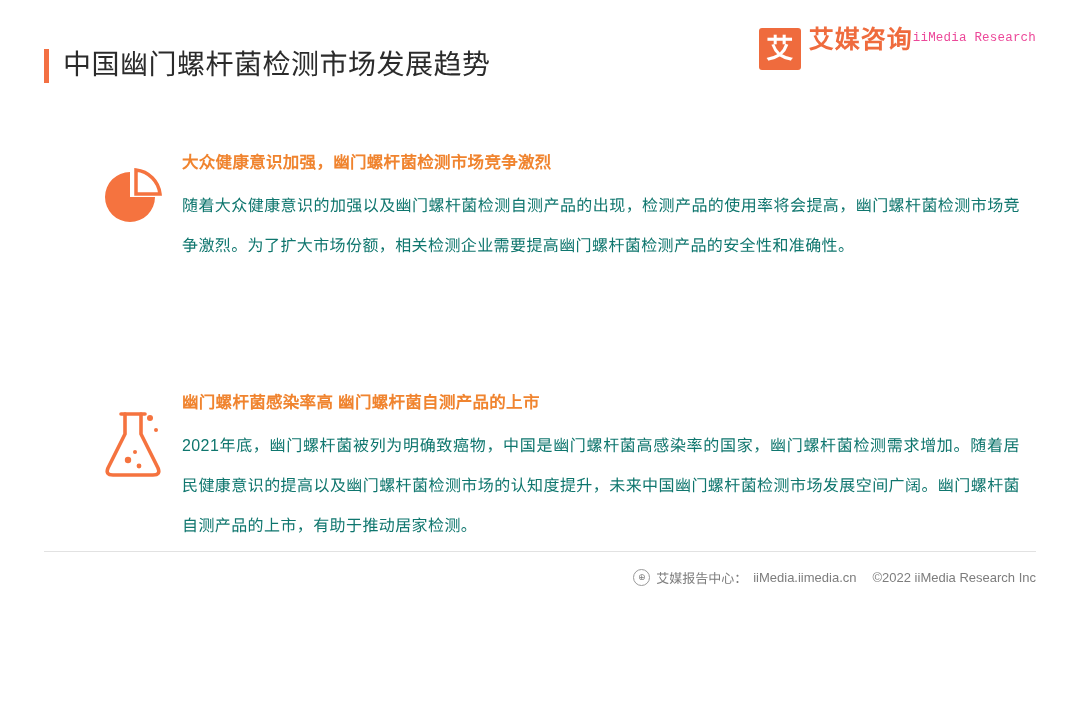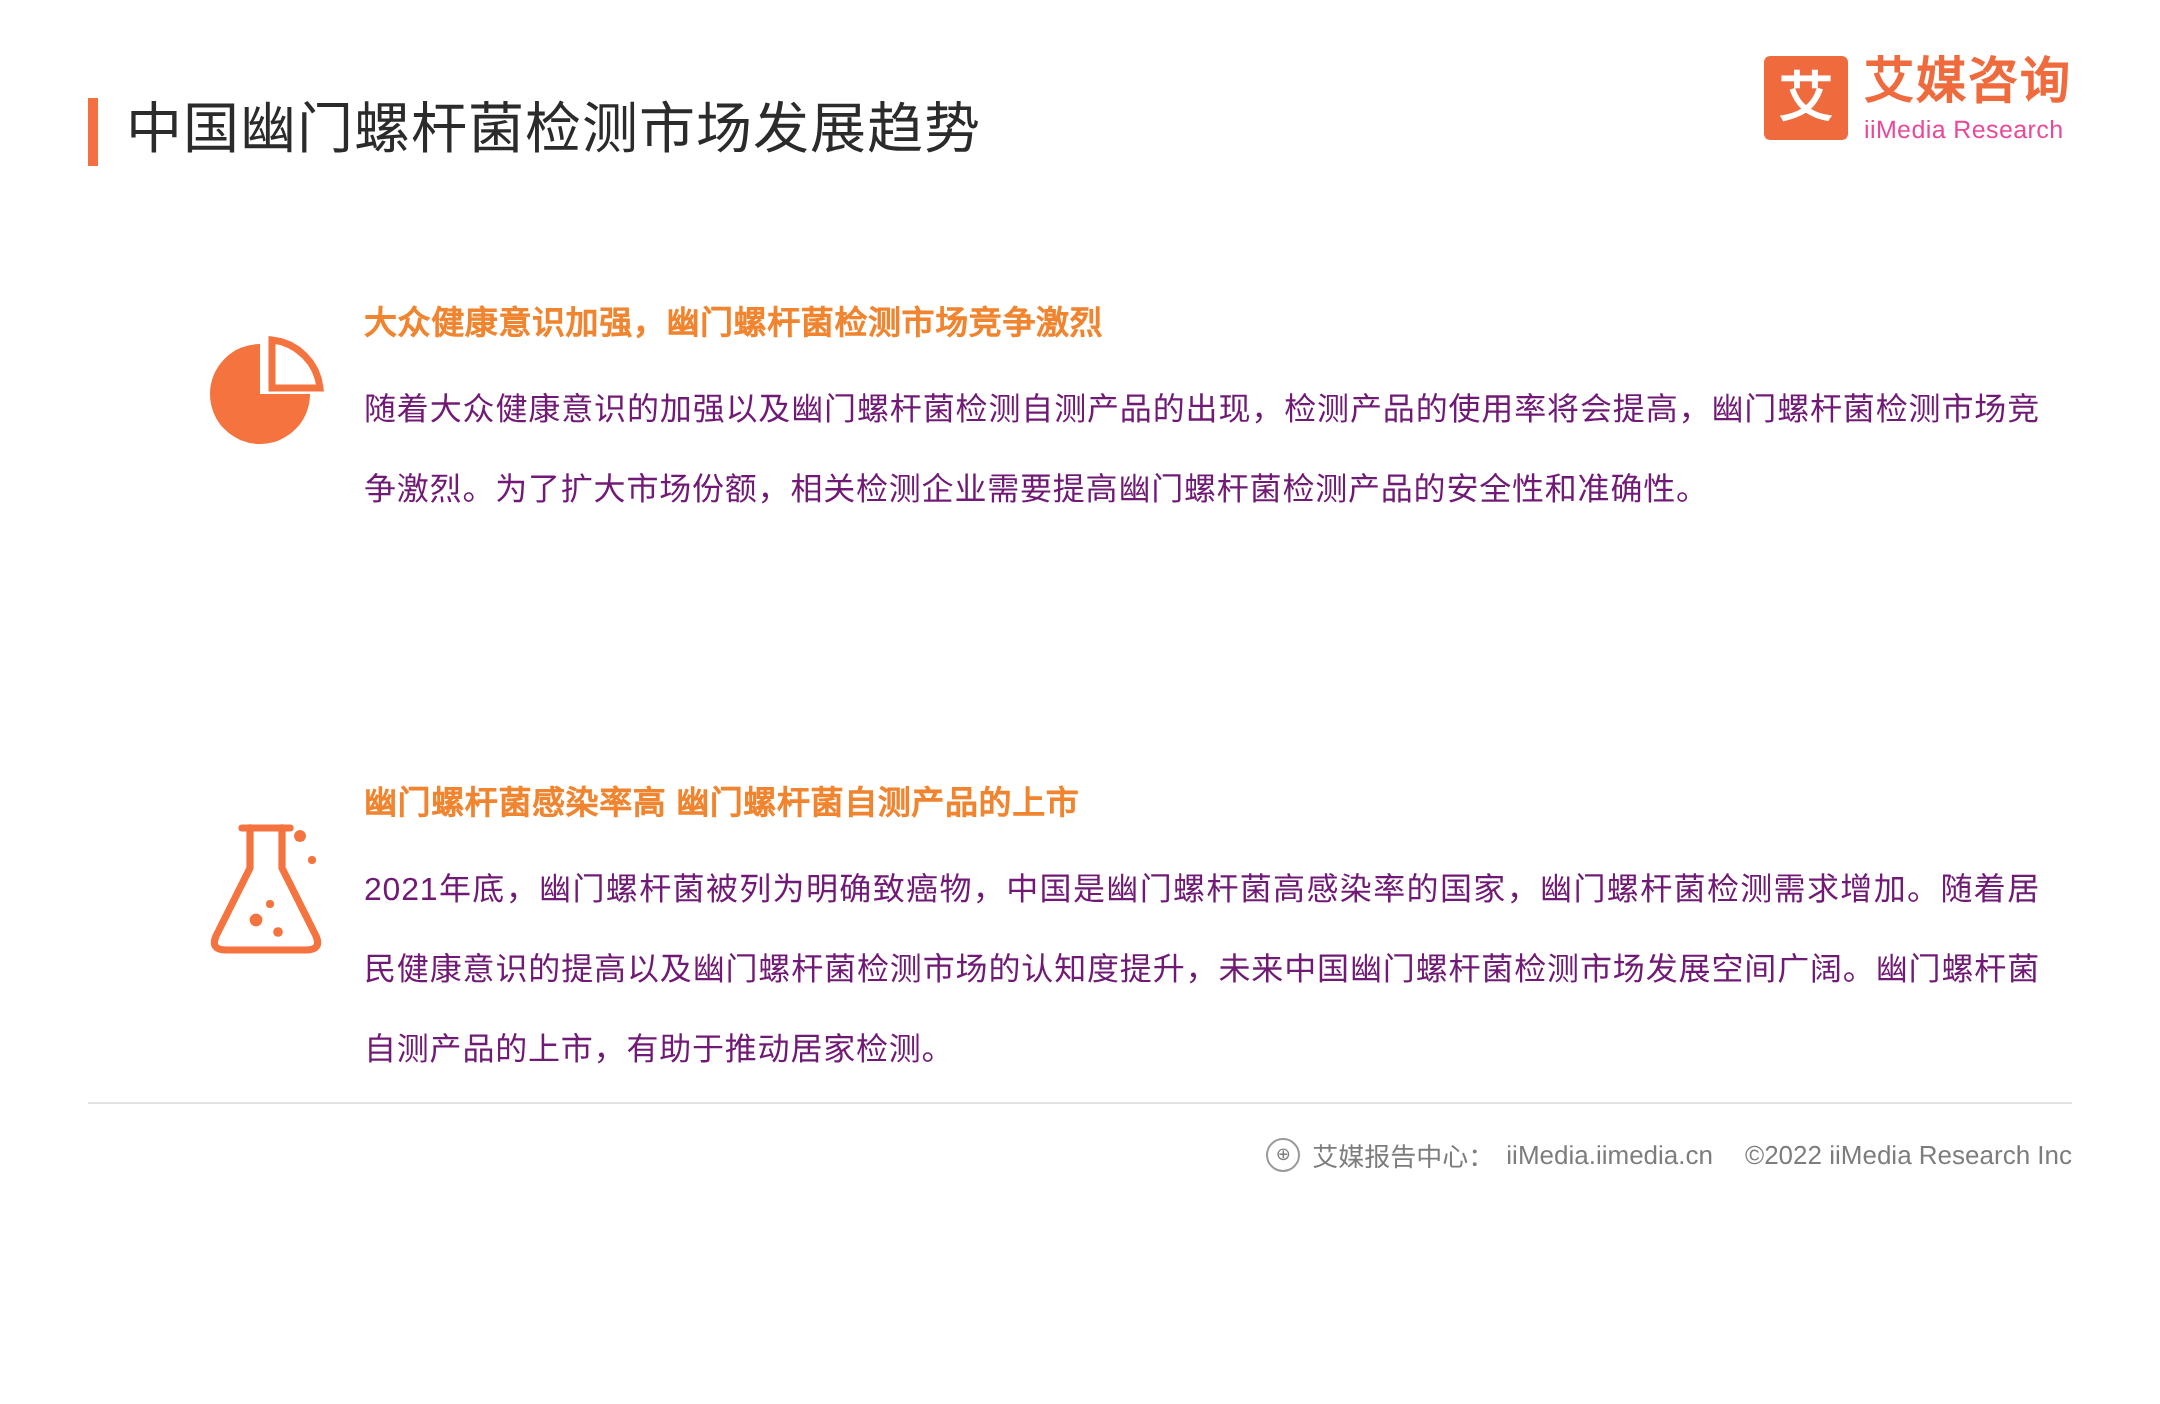--- a/index.html
+++ b/index.html
@@ -70,22 +70,22 @@
     margin-right: 8px;
   }
   .logo-mark span {
     color: #ffffff;
     font-size: 27px;
     font-weight: bold;
     line-height: 42px;
   }
   .logo-text {
     display: flex;
-    flex-direction: column;
-    justify-content: center;
+    justify-content: center;
+    font-family: Liberation Mono, monospace;
   }
   .logo-cn {
     color: #ef6b3d;
     font-size: 25px;
     font-weight: bold;
     line-height: 27px;
     letter-spacing: 1px;
   }
   .logo-en {
     color: #ec4899;
@@ -119,21 +119,21 @@
   }
   .block-heading {
     color: #f0842f;
     font-size: 16.5px;
     font-weight: bold;
     line-height: 24px;
     margin: 0 0 12px 0;
     letter-spacing: 0.3px;
   }
   .block-text {
-    color: #701a75;
+    color: #0f766e;
     font-size: 16px;
     line-height: 40px;
     margin: 0;
     letter-spacing: 0.4px;
     text-align: justify;
   }
 
   
   .footer {
     position: absolute;

